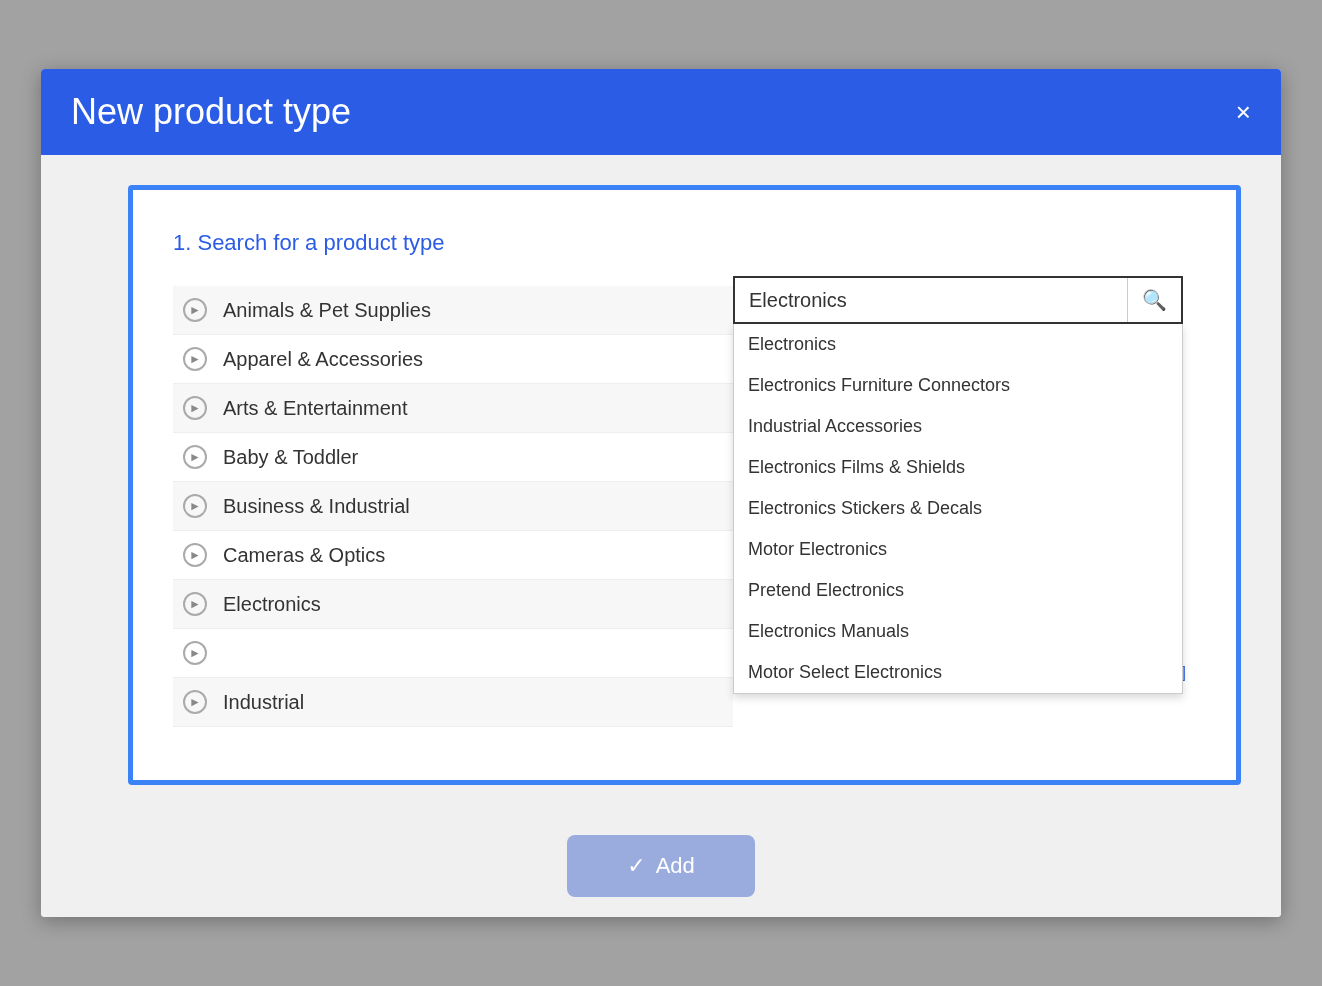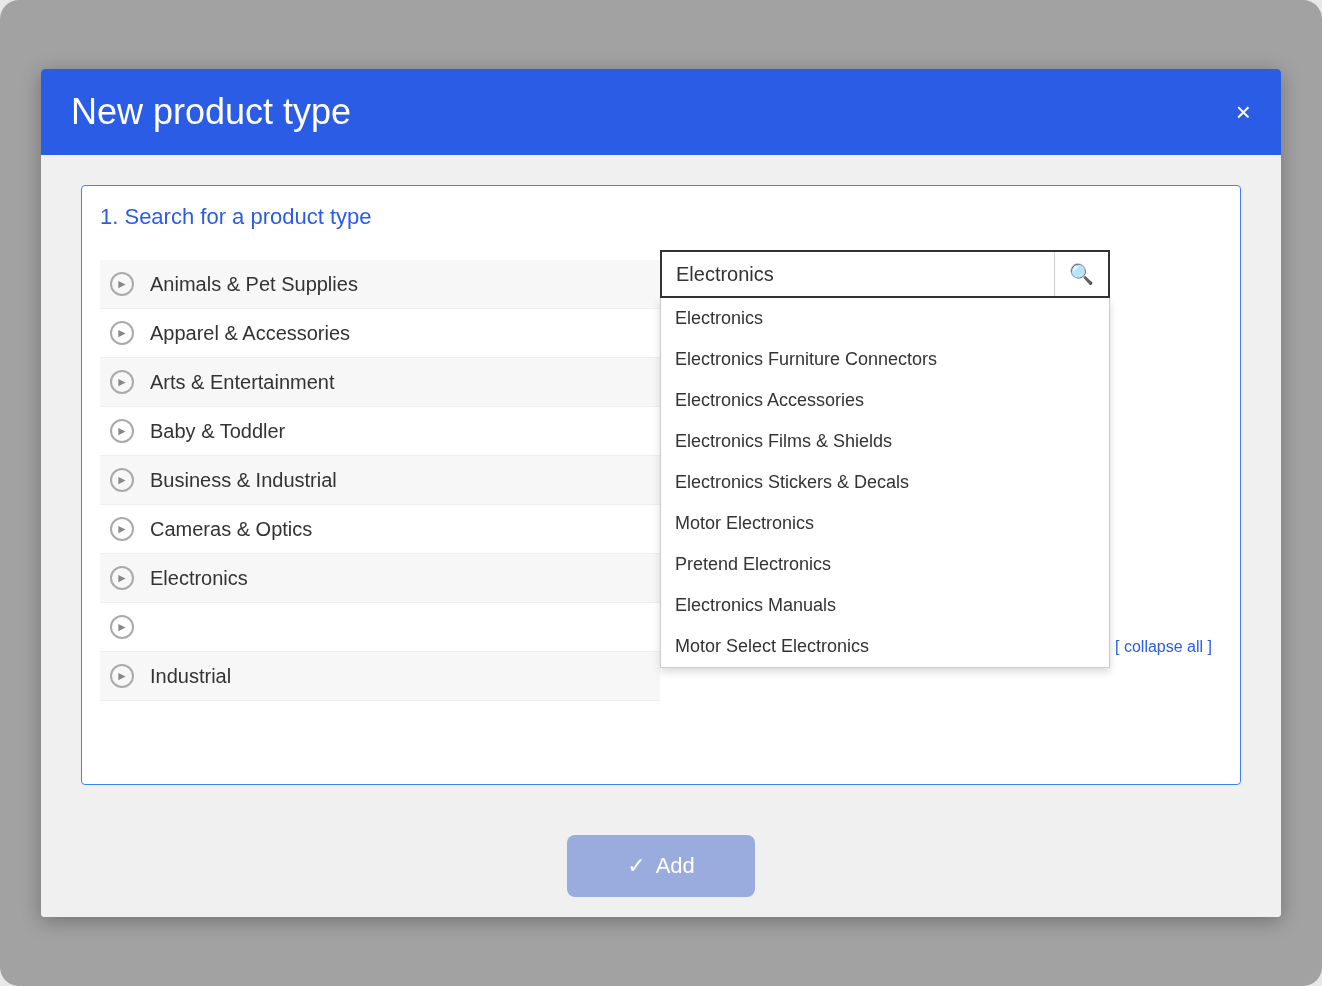--- a/index.html
+++ b/index.html
@@ -17,21 +17,20 @@
       font-family: Arial, sans-serif;
     }
 
     .modal-overlay {
       width: 1322px;
       height: 986px;
       display: flex;
       justify-content: center;
       align-items: center;
       background: rgba(0,0,0,0.3);
-      border-radius: 19px;
     }
 
     .modal {
       width: 1240px;
       background: #fff;
       border-radius: 4px;
       overflow: hidden;
       box-shadow: 0 4px 20px rgba(0,0,0,0.3);
     }
 
@@ -58,25 +57,26 @@
       line-height: 1;
     }
 
     .modal-body {
       padding: 30px 40px;
       background: #f0f0f0;
     }
 
     .modal-content-area {
       background: #fff;
-      border: 1px solid #3b82f6;
+      border: 5px solid #3b82f6;
       border-radius: 4px;
-      padding: 18px;
+      padding: 40px;
       min-height: 600px;
       position: relative;
+      margin-left: 47px;
     }
 
     .step-labels {
       margin-bottom: 20px;
     }
 
     .step-label {
       color: #2b5ce6;
       font-size: 22px;
       margin-bottom: 8px;
@@ -278,21 +278,21 @@
             <div class="search-container">
               <div class="search-box">
                 <input type="text" class="search-input" value="Electronics" style="">
                 <button class="search-icon-btn">
                   <span>🔍</span>
                 </button>
               </div>
               <div class="dropdown-list" id="dropdown-list">
               <div class="dropdown-item">Electronics</div>
                   <div class="dropdown-item">Electronics Furniture Connectors</div>
-                  <div class="dropdown-item">Electronics Accessories</div>
+                  <div class="dropdown-item">Industrial Accessories</div>
                   <div class="dropdown-item">Electronics Films &amp; Shields</div>
                   <div class="dropdown-item">Electronics Stickers &amp; Decals</div>
                   <div class="dropdown-item">Motor Electronics</div>
                   <div class="dropdown-item">Pretend Electronics</div>
                   <div class="dropdown-item">Electronics Manuals</div>
                   <div class="dropdown-item">Motor Select Electronics</div>
                 </div>
             </div>
 
             <div style="margin-top: 340px; display: flex; justify-content: flex-end; padding-right: 10px;">

